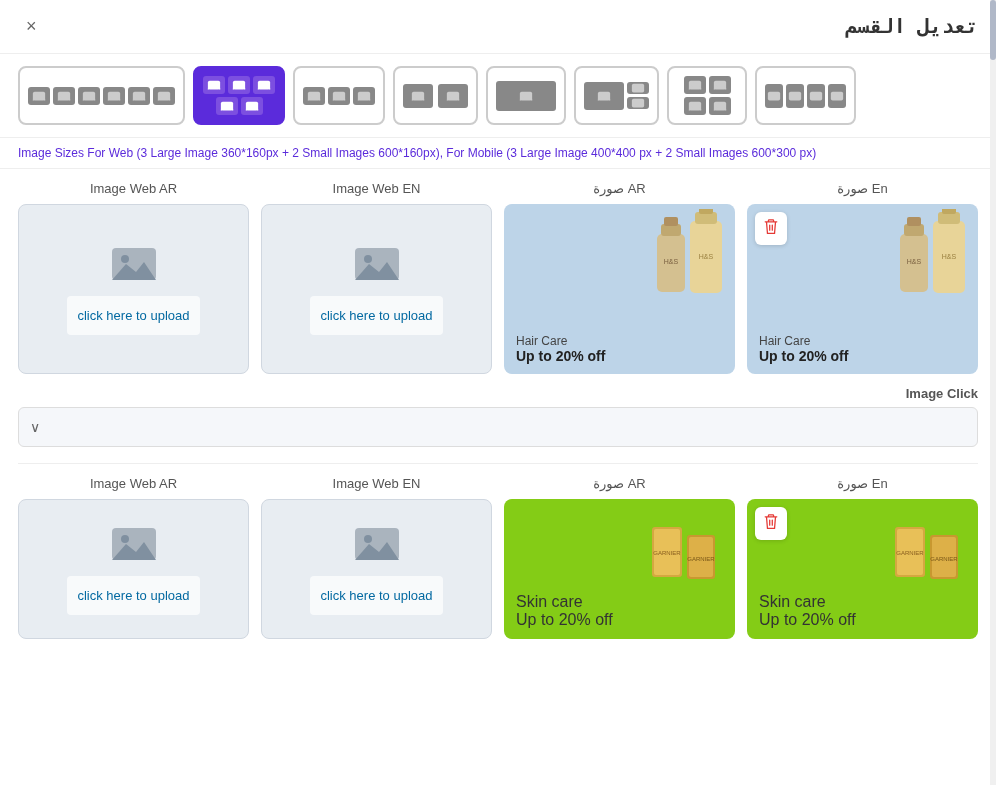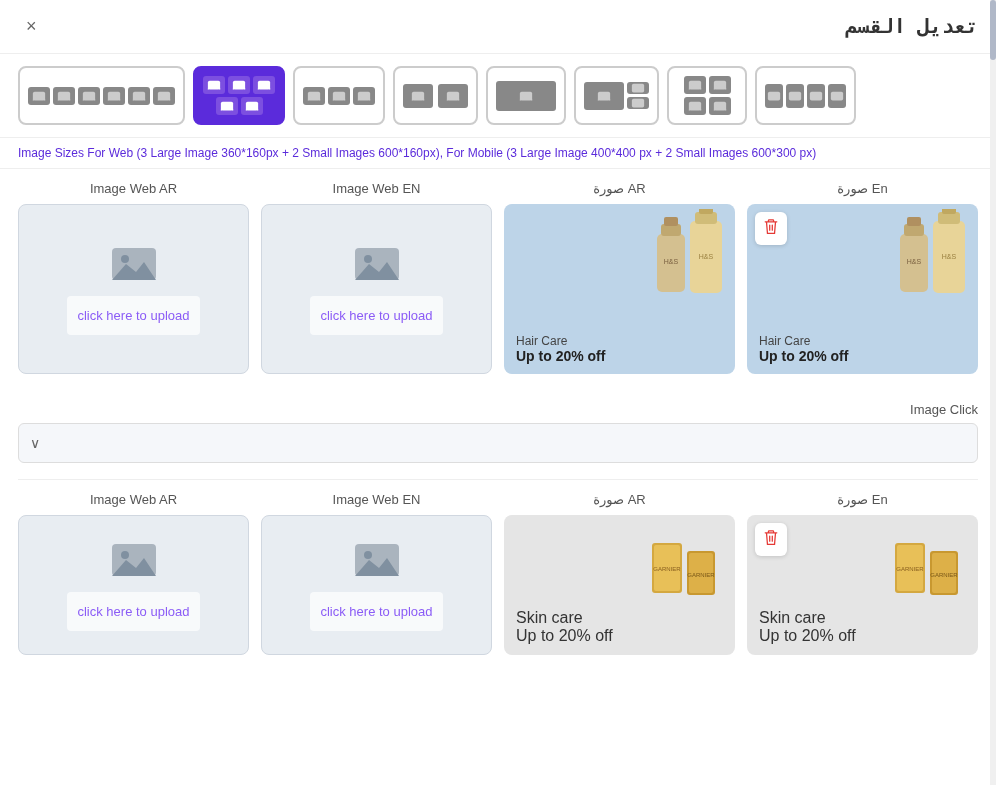--- a/index.html
+++ b/index.html
@@ -90,21 +90,20 @@
       border-bottom: 1px solid #eee;
     }
 
     
     .image-section {
       padding: 12px 18px;
     }
     .image-row {
       display: flex;
       gap: 12px;
-      margin-bottom: 16px;
     }
     .image-col {
       flex: 1;
       display: flex;
       flex-direction: column;
       align-items: center;
     }
     .image-col-label {
       font-size: 13px;
       color: #555;
@@ -126,21 +125,21 @@
     .upload-box .upload-icon {
       margin-bottom: 8px;
     }
     .upload-box .upload-icon svg {
       width: 48px;
       height: 40px;
       fill: #aab4be;
     }
     .upload-box .upload-text {
       font-size: 13px;
-      color: #8b5cf6;
+      color: #0369a1;
       background: rgba(255,255,255,0.7);
       padding: 12px 10px;
       border-radius: 4px;
     }
 
     
     .preview-card {
       width: 100%;
       height: 170px;
       background: #bdd4e8;
@@ -187,20 +186,21 @@
 
     
     .image-click-section {
       padding: 0 18px 12px 18px;
     }
     .image-click-label {
       font-size: 13px;
       color: #555;
       text-align: right;
       margin-bottom: 6px;
+      font-weight: bold;
     }
     .dropdown-select {
       width: 100%;
       height: 40px;
       border: 1px solid #ddd;
       border-radius: 6px;
       background: #f5f7fa;
       padding: 0 12px;
       font-size: 14px;
       color: #555;
@@ -218,21 +218,21 @@
       transform: translateY(-50%);
       pointer-events: none;
       font-size: 14px;
       color: #666;
     }
 
     
     .skin-preview-card {
       width: 100%;
       height: 140px;
-      background: #e5e5e5;
+      background: #84cc16;
       border-radius: 8px;
       display: flex;
       flex-direction: column;
       align-items: flex-start;
       justify-content: flex-end;
       padding: 10px 12px;
       position: relative;
       overflow: hidden;
     }
     .skin-product-img {

